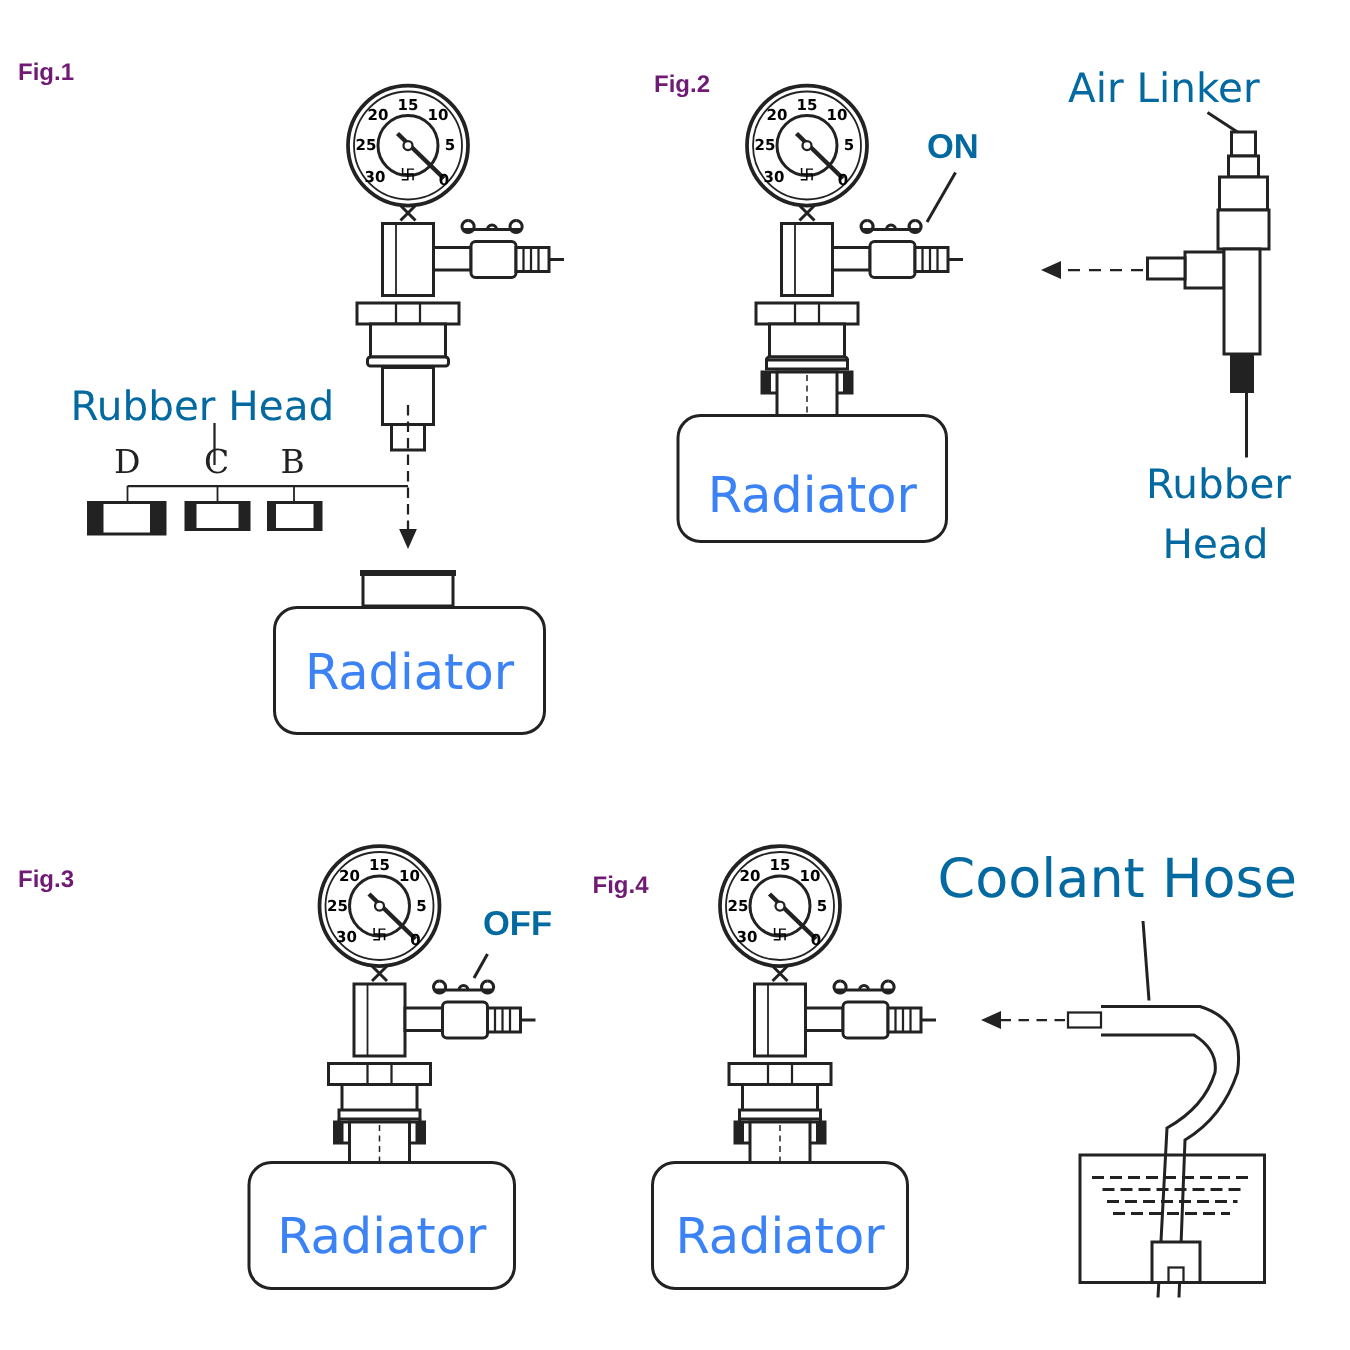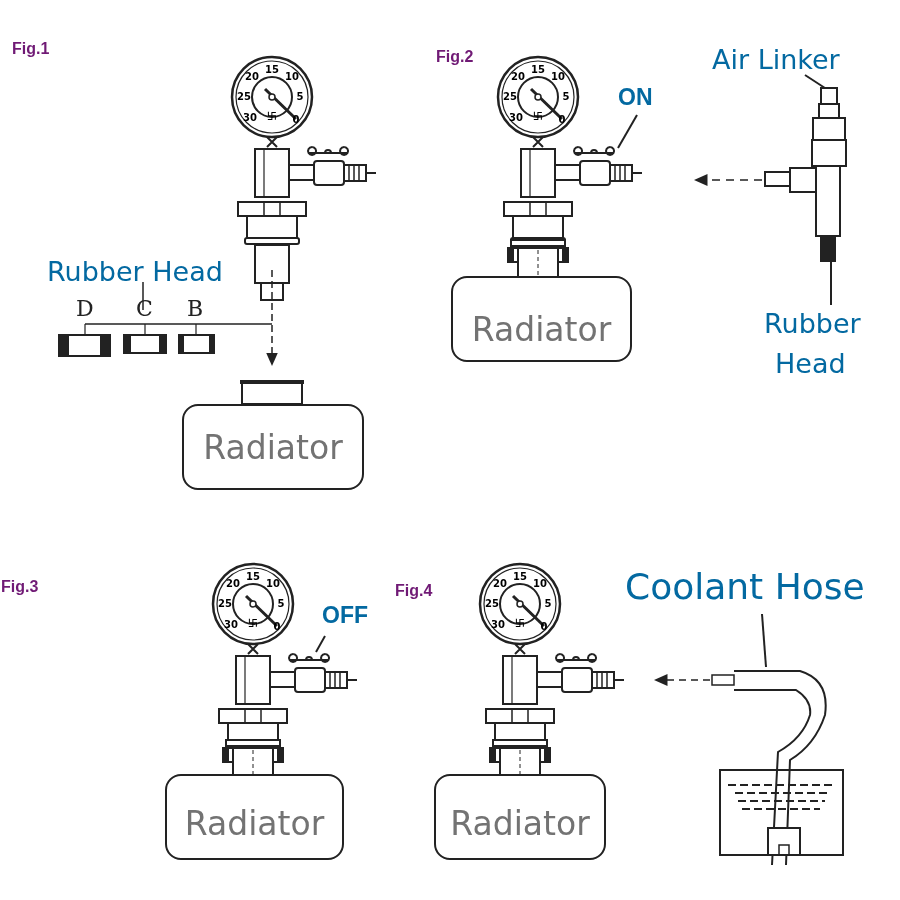--- a/index.html
+++ b/index.html
@@ -1,21 +1,21 @@
 <!DOCTYPE html>
 <html><head>
 <meta charset="utf-8">
 <style>
   html, body { margin:0; padding:0; background:#ffffff; }
   body { width:900px; height:900px; position:relative; overflow:hidden; font-family:"DejaVu Sans", sans-serif; color:#111; }
   .fig-label { position:absolute; font-family:"Liberation Sans", sans-serif; font-weight:bold; font-size:16px; color:#701a75; }
   .callout { position:absolute; font-family:"DejaVu Sans", sans-serif; font-size:27px; color:#0369a1; white-space:nowrap; }
   .callout.bold { font-weight:bold; font-size:23px; font-family:"Liberation Sans", sans-serif; }
   .rad-box { position:absolute; border:2px solid #222; border-radius:16px; background:#fff; }
-  .rad-text { position:absolute; left:0; right:0; text-align:center; font-family:"DejaVu Sans", sans-serif; font-size:33px; color:#737373; }
+  .rad-text { position:absolute; left:0; right:0; text-align:center; font-family:"DejaVu Sans", sans-serif; font-size:33px; color:#3b82f6; }
   svg { position:absolute; left:0; top:0; }
   .letter { position:absolute; font-family:"DejaVu Serif", serif; font-size:22px; color:#222; }
 </style>
 </head>
 <body>
 
 <svg width="900" height="900">
   <defs>
     <marker id="arrow" markerWidth="10" markerHeight="10" refX="5" refY="5" orient="auto">
       <path d="M0,1 L9,5 L0,9 Z" fill="#222"></path>
@@ -145,21 +145,21 @@
       <line x1="738" y1="801" x2="825" y2="801" stroke="#222" stroke-width="2" stroke-dasharray="8,4"></line>
       <line x1="742" y1="809" x2="820" y2="809" stroke="#222" stroke-width="2" stroke-dasharray="8,4"></line>
       <rect x="768" y="828" width="32" height="27" fill="#fff" stroke="#222" stroke-width="2"></rect>
       <rect x="779" y="845" width="10" height="10" fill="none" stroke="#222" stroke-width="1.5"></rect>
     </g>
   </g>
 </svg>
 
 <div class="fig-label" style="left:12px;top:40px;">Fig.1</div>
 <div class="fig-label" style="left:436px;top:48px;">Fig.2</div>
-<div class="fig-label" style="left:1px;top:578px;text-align:right;">Fig.3</div>
+<div class="fig-label" style="left:12px;top:578px;text-align:right;">Fig.3</div>
 <div class="fig-label" style="left:395px;top:582px;">Fig.4</div>
 
 <div class="callout" style="left:47px;top:236px;margin-top:20px;">Rubber Head</div>
 <div class="letter" style="left:76px;top:296px;">D</div>
 <div class="letter" style="left:136px;top:296px;">C</div>
 <div class="letter" style="left:187px;top:296px;">B</div>
 <div class="rad-box" style="left:182px;top:404px;width:178px;height:82px;">
   <div class="rad-text" style="top:22px;">Radiator</div>
 </div>
 

